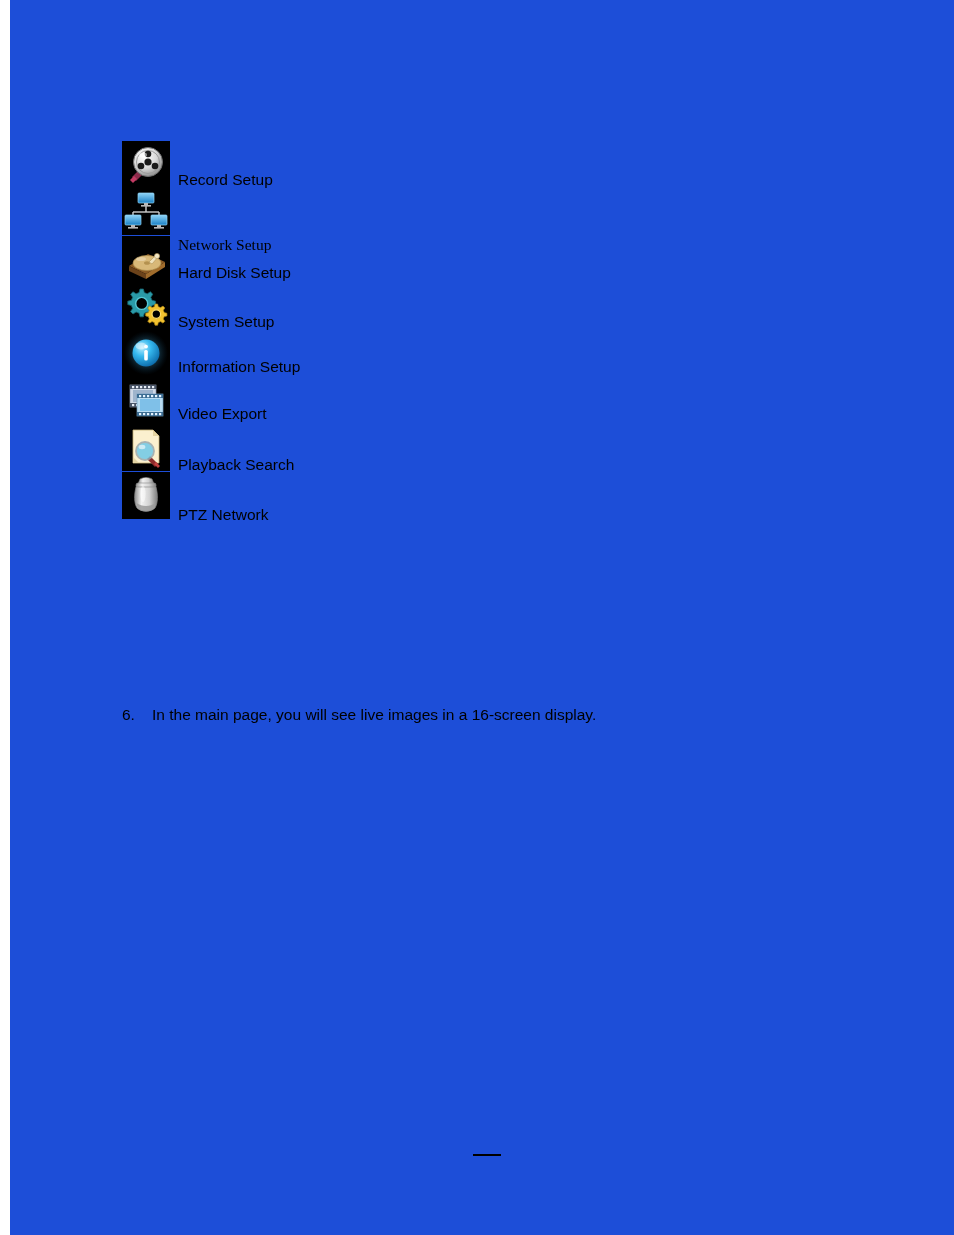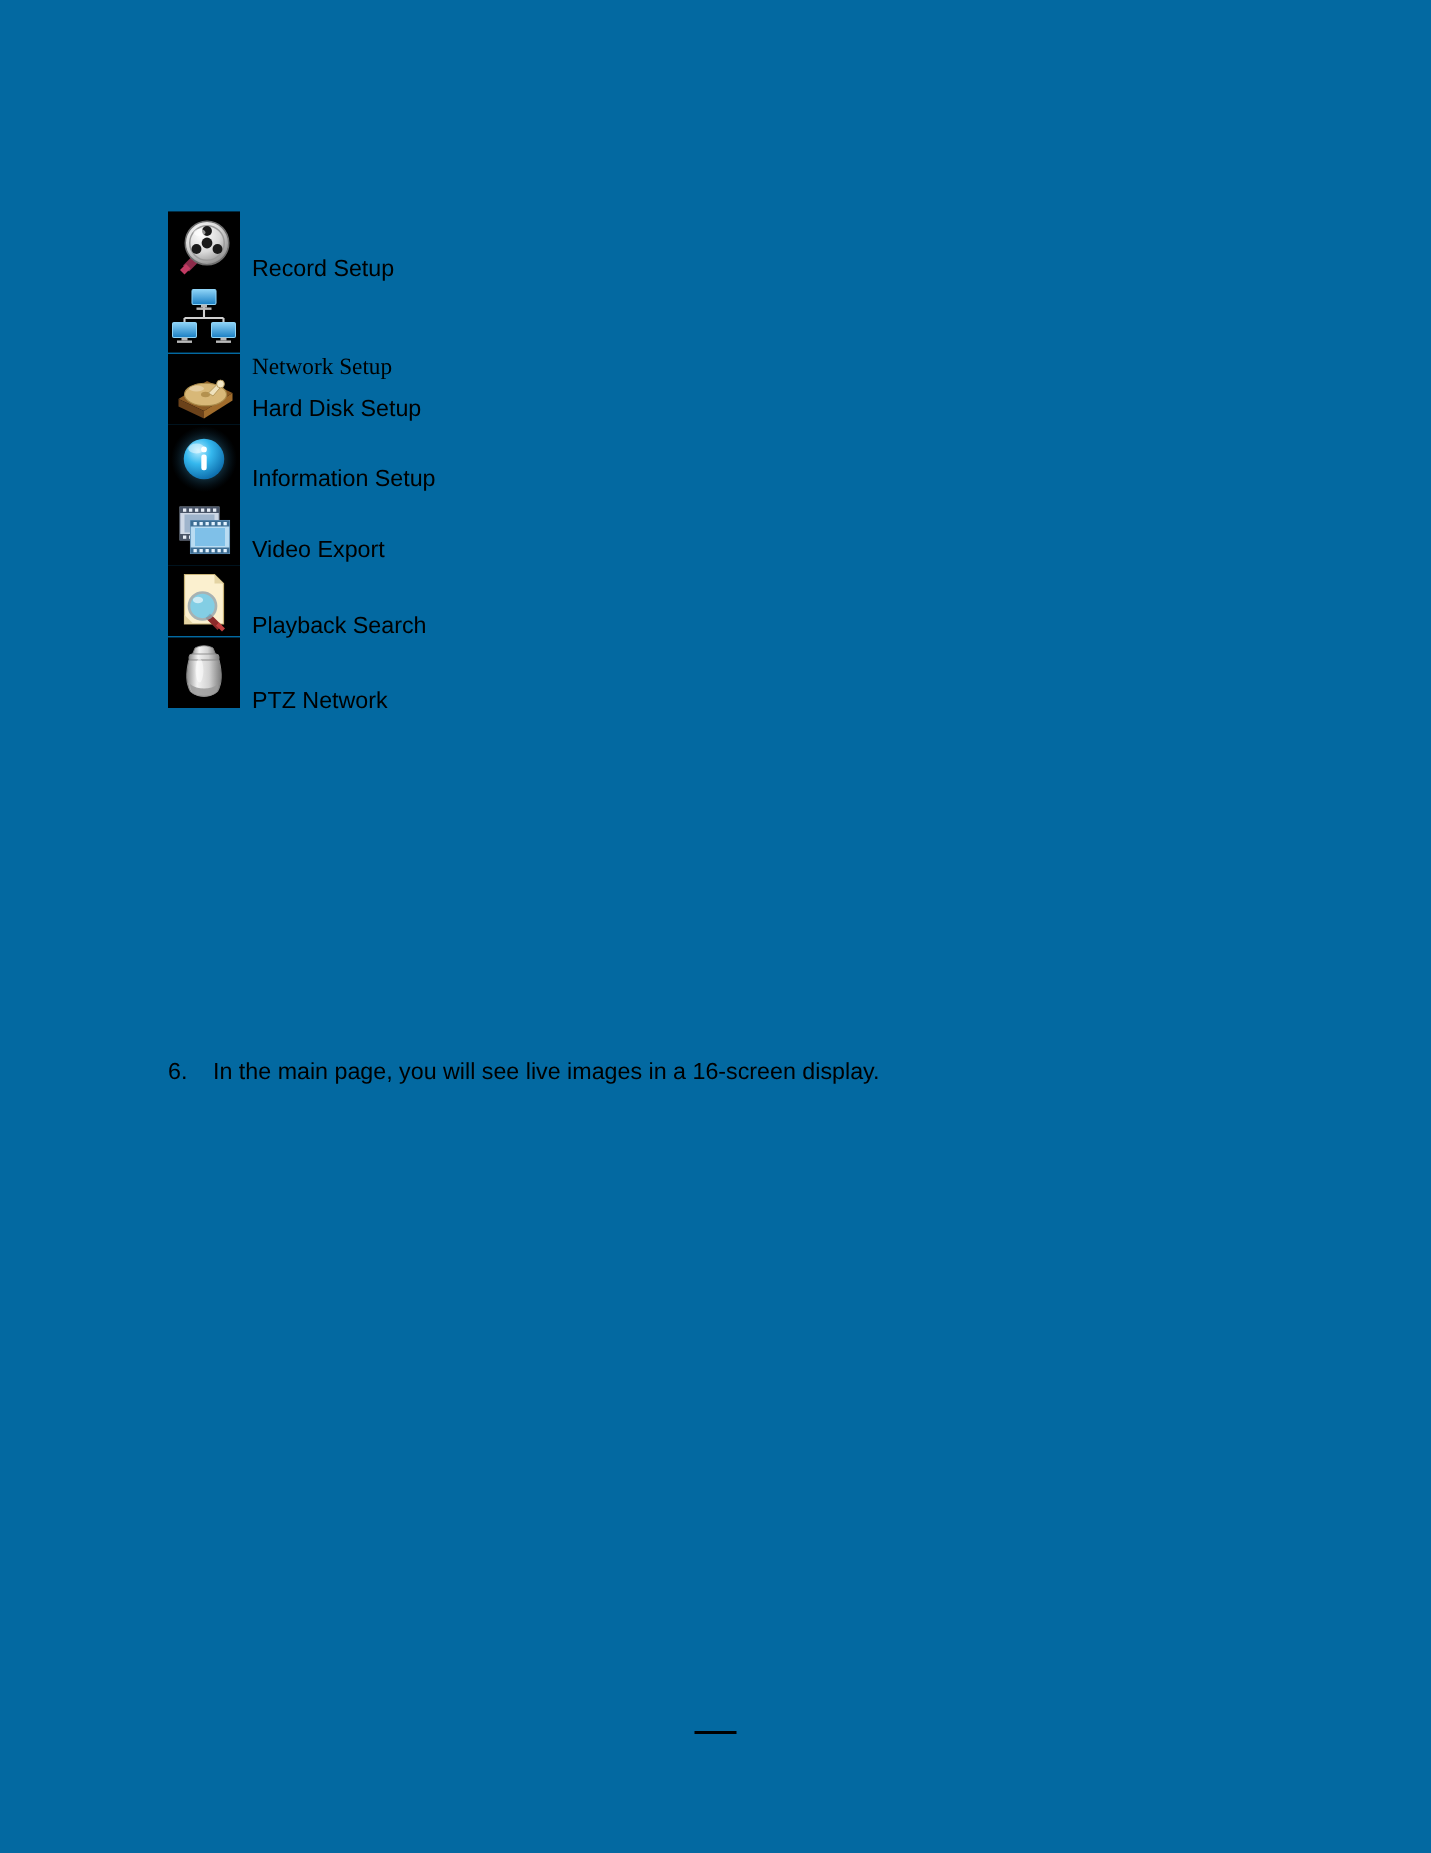--- a/index.html
+++ b/index.html
@@ -12,21 +12,22 @@
     height: 1235px;
     position: relative;
     font-family: "Liberation Sans", sans-serif;
     color: #000000;
     overflow: hidden;
   }
 
   .page {
     position: absolute;
     inset: 0;
-    background: #0369a1;
+    background: #1d4ed8;
+    margin-left: 10px;
   }
 
   
   .menu-list {
     position: absolute;
     left: 112px;
     top: 141px;
     width: 700px;
   }
 
@@ -164,20 +165,44 @@
           <ellipse cx="25" cy="27" rx="3" ry="1.8" fill="#b4914f"></ellipse>
           <path d="M33 20 L27 26 L30 28 L36 21 Z" fill="#efe2bd" stroke="#b19457" stroke-width="0.6"></path>
           <circle cx="35" cy="20" r="2.6" fill="#f2e7c6" stroke="#b19457" stroke-width="0.6"></circle>
           <ellipse cx="19" cy="23" rx="5" ry="2" fill="#ffffff" opacity="0.3"></ellipse>
         </svg>
       </span>
       <span class="menu-label lbl-4">Hard Disk Setup</span>
     </div>
 
 
+    <div class="menu-row">
+      <span class="icon-box">
+        <svg width="48" height="47" viewBox="0 0 48 47">
+          <rect width="48" height="47" fill="#000000"></rect>
+          <g fill="#2a9aa8" stroke="#16636e" stroke-width="0.8">
+            <path d="M18 6 l3.4 0 l0.9 3.6 l3 1.2 l3.1 -2 l2.4 2.4 l-2 3.1 l1.2 3 l3.6 0.9 l0 3.4 l-3.6 0.9
+                     l-1.2 3 l2 3.1 l-2.4 2.4 l-3.1 -2 l-3 1.2 l-0.9 3.6 l-3.4 0 l-0.9 -3.6 l-3 -1.2 l-3.1 2
+                     l-2.4 -2.4 l2 -3.1 l-1.2 -3 l-3.6 -0.9 l0 -3.4 l3.6 -0.9 l1.2 -3 l-2 -3.1 l2.4 -2.4 l3.1 2
+                     l3 -1.2 Z"></path>
+          </g>
+          <circle cx="19.7" cy="20.4" r="6" fill="#000000"></circle>
+          <circle cx="19.7" cy="20.4" r="6" fill="none" stroke="#56c6d4" stroke-width="1.4"></circle>
+          <g fill="#f2c230" stroke="#b88c12" stroke-width="0.7">
+            <path d="M33 21 l2.6 0 l0.7 2.7 l2.3 0.9 l2.4 -1.5 l1.8 1.8 l-1.5 2.4 l0.9 2.3 l2.7 0.7 l0 2.6
+                     l-2.7 0.7 l-0.9 2.3 l1.5 2.4 l-1.8 1.8 l-2.4 -1.5 l-2.3 0.9 l-0.7 2.7 l-2.6 0 l-0.7 -2.7
+                     l-2.3 -0.9 l-2.4 1.5 l-1.8 -1.8 l1.5 -2.4 l-0.9 -2.3 l-2.7 -0.7 l0 -2.6 l2.7 -0.7 l0.9 -2.3
+                     l-1.5 -2.4 l1.8 -1.8 l2.4 1.5 l2.3 -0.9 Z"></path>
+          </g>
+          <circle cx="34.3" cy="31.1" r="4.3" fill="#000000"></circle>
+          <circle cx="34.3" cy="31.1" r="4.3" fill="none" stroke="#ffdd6a" stroke-width="1.2"></circle>
+        </svg>
+      </span>
+      <span class="menu-label lbl-6">System Setup</span>
+    </div>
 
     <div class="menu-row">
       <span class="icon-box">
         <svg width="48" height="47" viewBox="0 0 48 47">
           <rect width="48" height="47" fill="#000000"></rect>
           <radialGradient id="glow" cx="50%" cy="50%" r="50%">
             <stop offset="0%" stop-color="#66d8ff" stop-opacity="0.85"></stop>
             <stop offset="100%" stop-color="#0a3a5c" stop-opacity="0"></stop>
           </radialGradient>
           <radialGradient id="sph" cx="36%" cy="30%" r="72%">

